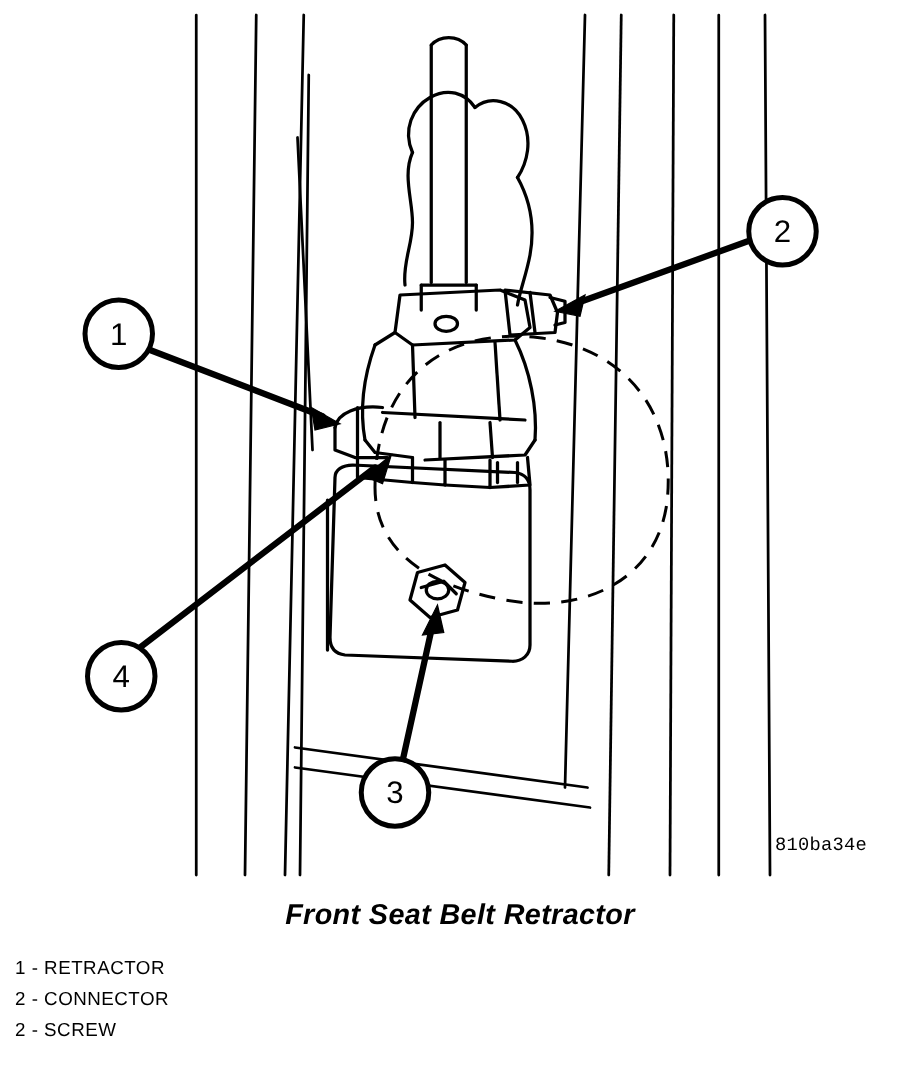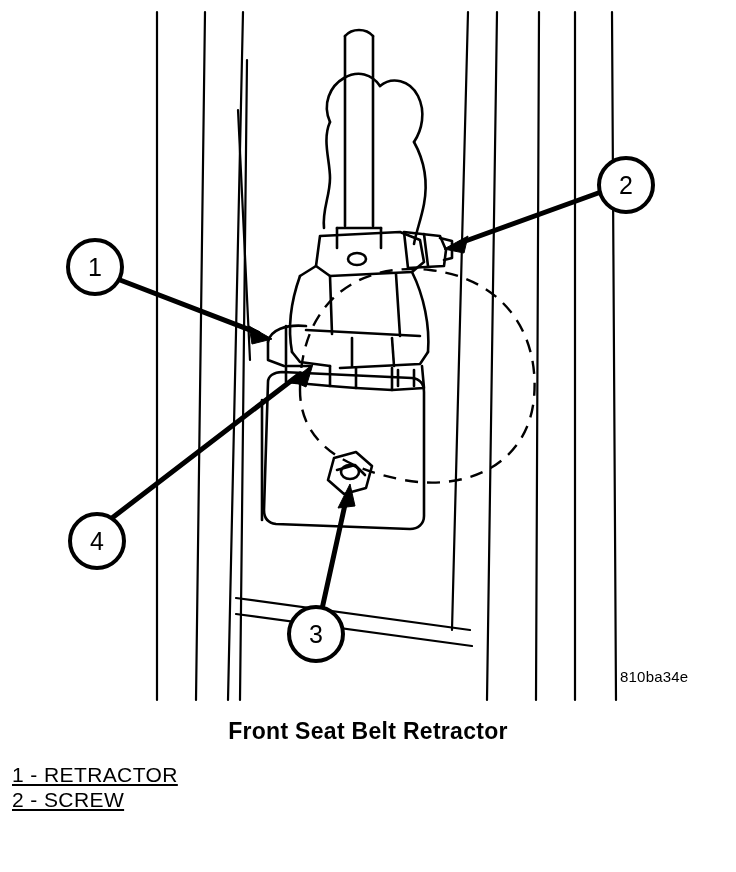--- a/index.html
+++ b/index.html
@@ -33,48 +33,48 @@
     font-weight: 400;
     text-anchor: middle;
     dominant-baseline: middle;
     fill: #000000;
   }
   #figure-id {
     position: absolute;
     left: 620px;
     top: 668px;
     font-size: 15px;
-    font-family: Liberation Sans, sans-serif;
+    font-family: Liberation Mono, monospace;
     letter-spacing: 0.2px;
     white-space: nowrap;
   }
   #figure-caption {
     position: absolute;
     left: 0;
     top: 718px;
     width: 736px;
     text-align: center;
     font-family: "Liberation Sans", sans-serif;
+    font-style: italic;
     font-weight: bold;
     font-size: 23px;
     letter-spacing: 0.3px;
   }
   #legend {
     position: absolute;
     left: 12px;
     top: 762px;
     width: 400px;
   }
   .legend-item {
     font-family: "Liberation Sans", sans-serif;
-    font-size: 21px;
+    font-size: 15px;
     line-height: 25px;
     letter-spacing: 0.4px;
     white-space: nowrap;
-    text-decoration: underline;
   }
 </style>
 </head>
 <body>
 
 <div id="page">
 
   <svg id="figure-svg" viewBox="0 0 736 872" xmlns="http://www.w3.org/2000/svg">
 
     <g fill="none" stroke="#000000" stroke-width="2.2" stroke-linecap="round">
@@ -201,16 +201,17 @@
       <text class="callout-num" x="97" y="543">4</text>
     </g>
   </svg>
 
   <div id="figure-id">810ba34e</div>
 
   <div id="figure-caption">Front Seat Belt Retractor</div>
 
   <div id="legend">
     <div class="legend-item">1 - RETRACTOR</div>
+    <div class="legend-item">2 - CONNECTOR</div>
     <div class="legend-item">2 - SCREW</div>
   </div>
 
 </div>
 
 </body></html>

